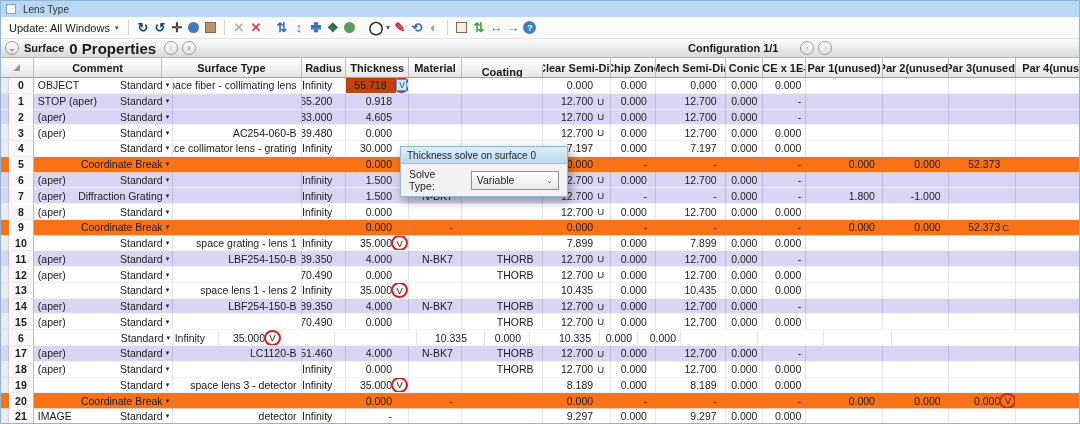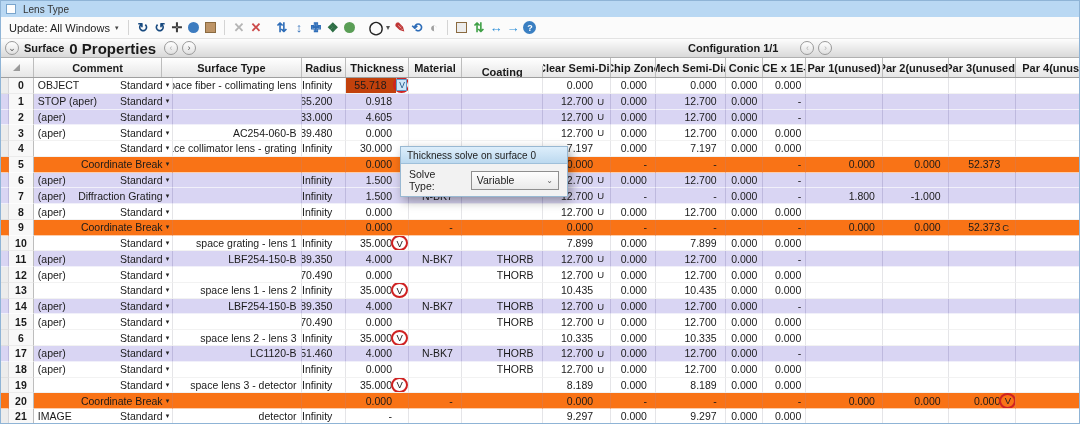--- a/index.html
+++ b/index.html
@@ -766,21 +766,20 @@
         <div class="tr bg-w">
           <div class="td c-strip"></div>
           <div class="td c-num">6</div>
           <div class="td c-stype">
             <span class="slabel"></span>
             <span class="sdrop">
               <span>Standard</span>
               <span class="dd">▾</span>
             </span>
           </div>
-          <div class="td c-comment">space lens 2 - lens 3</div>
           <div class="td c-radius">Infinity</div>
           <div class="td c-thick">
             <span class="val">35.000</span>
             <span class="mark">
               <span class="redcircle">
                 <span class="vtext">V</span>
               </span>
             </span>
           </div>
           <div class="td c-mat"></div>

